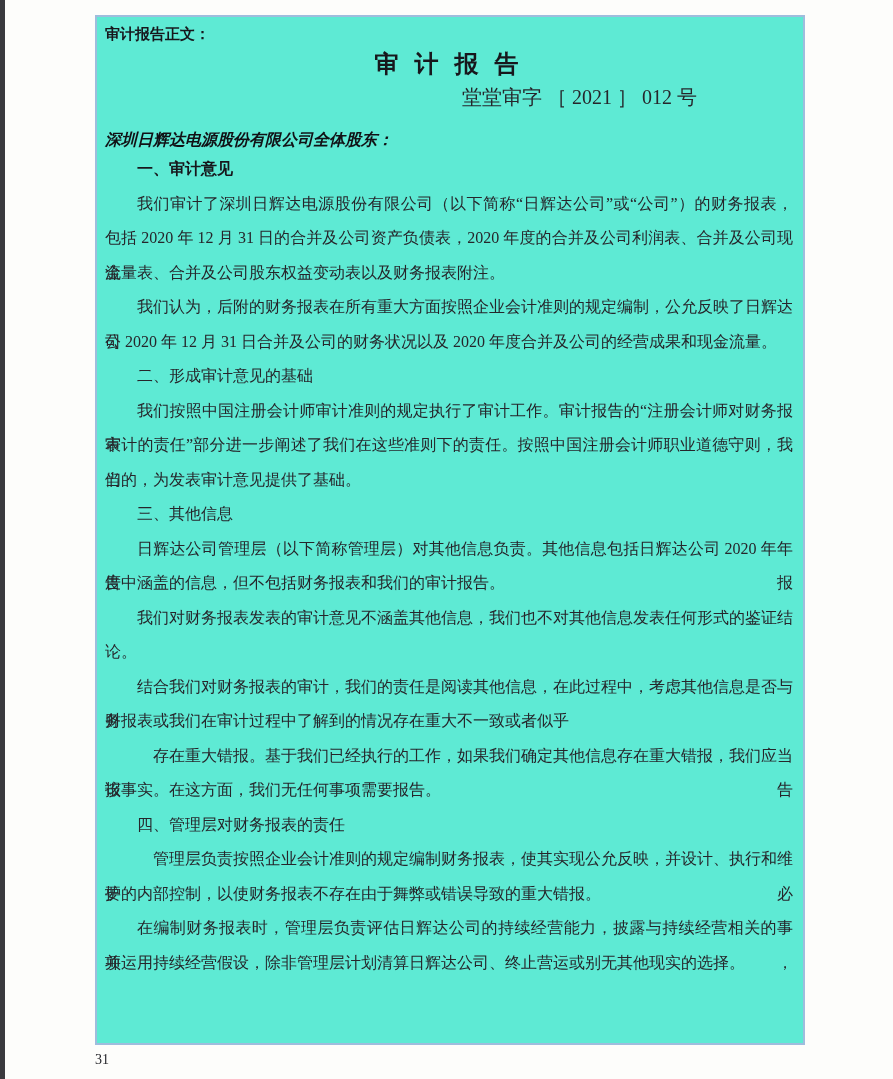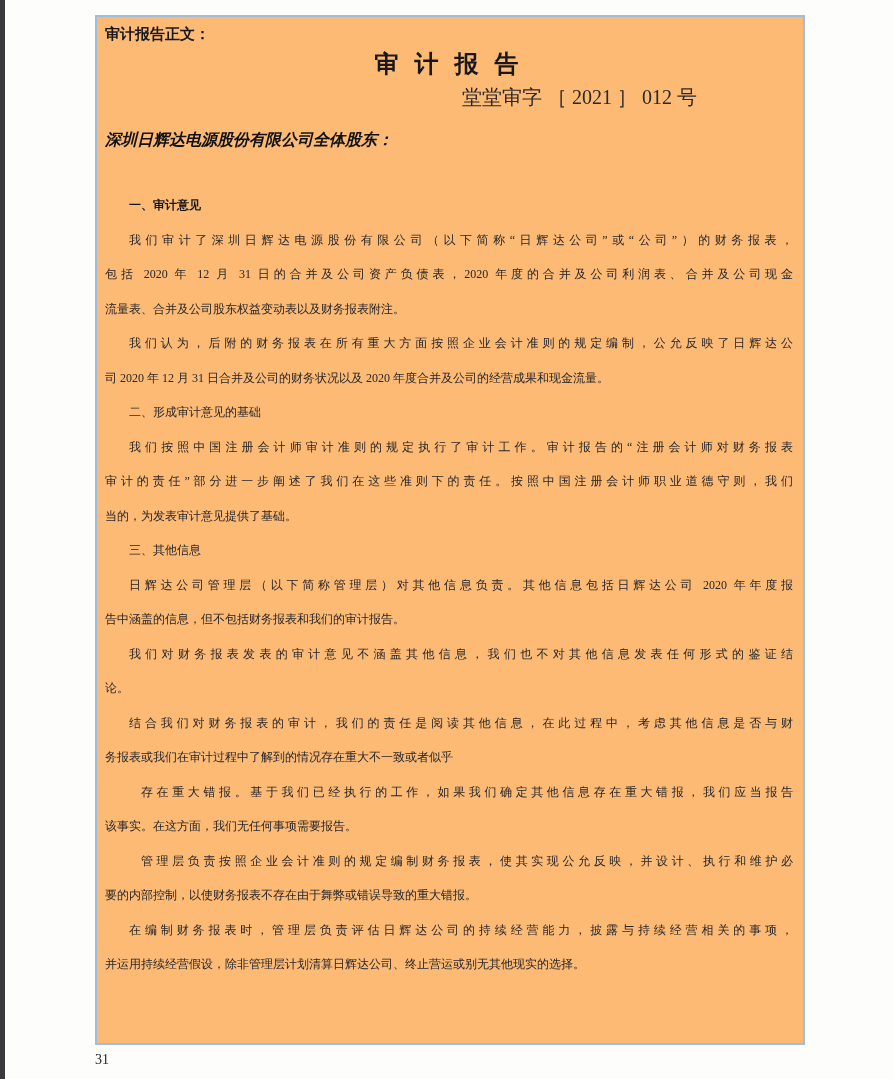--- a/index.html
+++ b/index.html
@@ -25,21 +25,21 @@
     background: #3a3a3e;
   }
   .page {
     position: absolute;
     left: 95px;
     top: 15px;
     width: 710px;
     height: 1030px;
     box-sizing: border-box;
     border: 2px solid #9fbddd;
-    background: #fdba74;
+    background: #5eead4;
     padding: 4px 10px 0 8px;
     overflow: visible;
   }
   .corner {
     margin-top: 2px;
     font-size: 15px;
     font-weight: bold;
     line-height: 22px;
     color: #17171c;
   }
@@ -62,22 +62,21 @@
   }
   .addressee {
     margin-top: 19px;
     font-size: 16px;
     font-weight: bold;
     line-height: 24px;
     color: #111115;
     font-style: italic;
   }
   .body-text {
-    margin-top: 36px;
-    font-size: 12px;
+    font-size: 16px;
     line-height: 34.5px;
     color: #26262b;
   }
   .body-text .line {
     height: 34.5px;
     overflow: visible;
   }
   .body-text .line.fill {
     text-align: justify;
     text-align-last: justify;
@@ -124,20 +123,21 @@
         <div class="line" style="text-indent: 0em;">当的，为发表审计意见提供了基础。</div>
         <div class="line" style="text-indent: 2em;">三、其他信息</div>
         <div class="line fill" style="text-indent: 2em;">日辉达公司管理层（以下简称管理层）对其他信息负责。其他信息包括日辉达公司 2020 年年度报</div>
         <div class="line" style="text-indent: 0em;">告中涵盖的信息，但不包括财务报表和我们的审计报告。</div>
         <div class="line fill" style="text-indent: 2em;">我们对财务报表发表的审计意见不涵盖其他信息，我们也不对其他信息发表任何形式的鉴证结</div>
         <div class="line" style="text-indent: 0em;">论。</div>
         <div class="line fill" style="text-indent: 2em;">结合我们对财务报表的审计，我们的责任是阅读其他信息，在此过程中，考虑其他信息是否与财</div>
         <div class="line" style="text-indent: 0em;">务报表或我们在审计过程中了解到的情况存在重大不一致或者似乎</div>
         <div class="line fill" style="text-indent: 3em;">存在重大错报。基于我们已经执行的工作，如果我们确定其他信息存在重大错报，我们应当报告</div>
         <div class="line" style="text-indent: 0em;">该事实。在这方面，我们无任何事项需要报告。</div>
+        <div class="line" style="text-indent: 2em;">四、管理层对财务报表的责任</div>
         <div class="line fill" style="text-indent: 3em;">管理层负责按照企业会计准则的规定编制财务报表，使其实现公允反映，并设计、执行和维护必</div>
         <div class="line" style="text-indent: 0em;">要的内部控制，以使财务报表不存在由于舞弊或错误导致的重大错报。</div>
         <div class="line fill" style="text-indent: 2em;">在编制财务报表时，管理层负责评估日辉达公司的持续经营能力，披露与持续经营相关的事项，</div>
         <div class="line" style="text-indent: 0em;">并运用持续经营假设，除非管理层计划清算日辉达公司、终止营运或别无其他现实的选择。</div>
       </div>
   </div>
 
   <div class="pagenum">31</div>
 </div>
 

